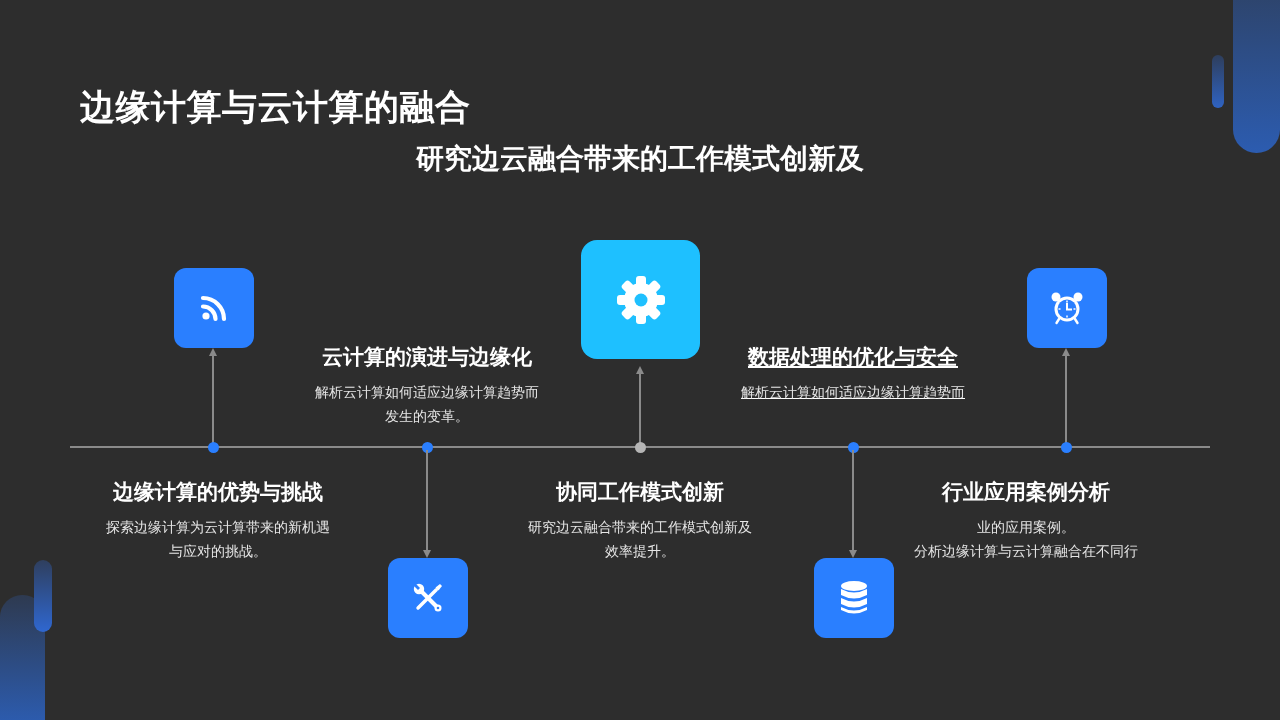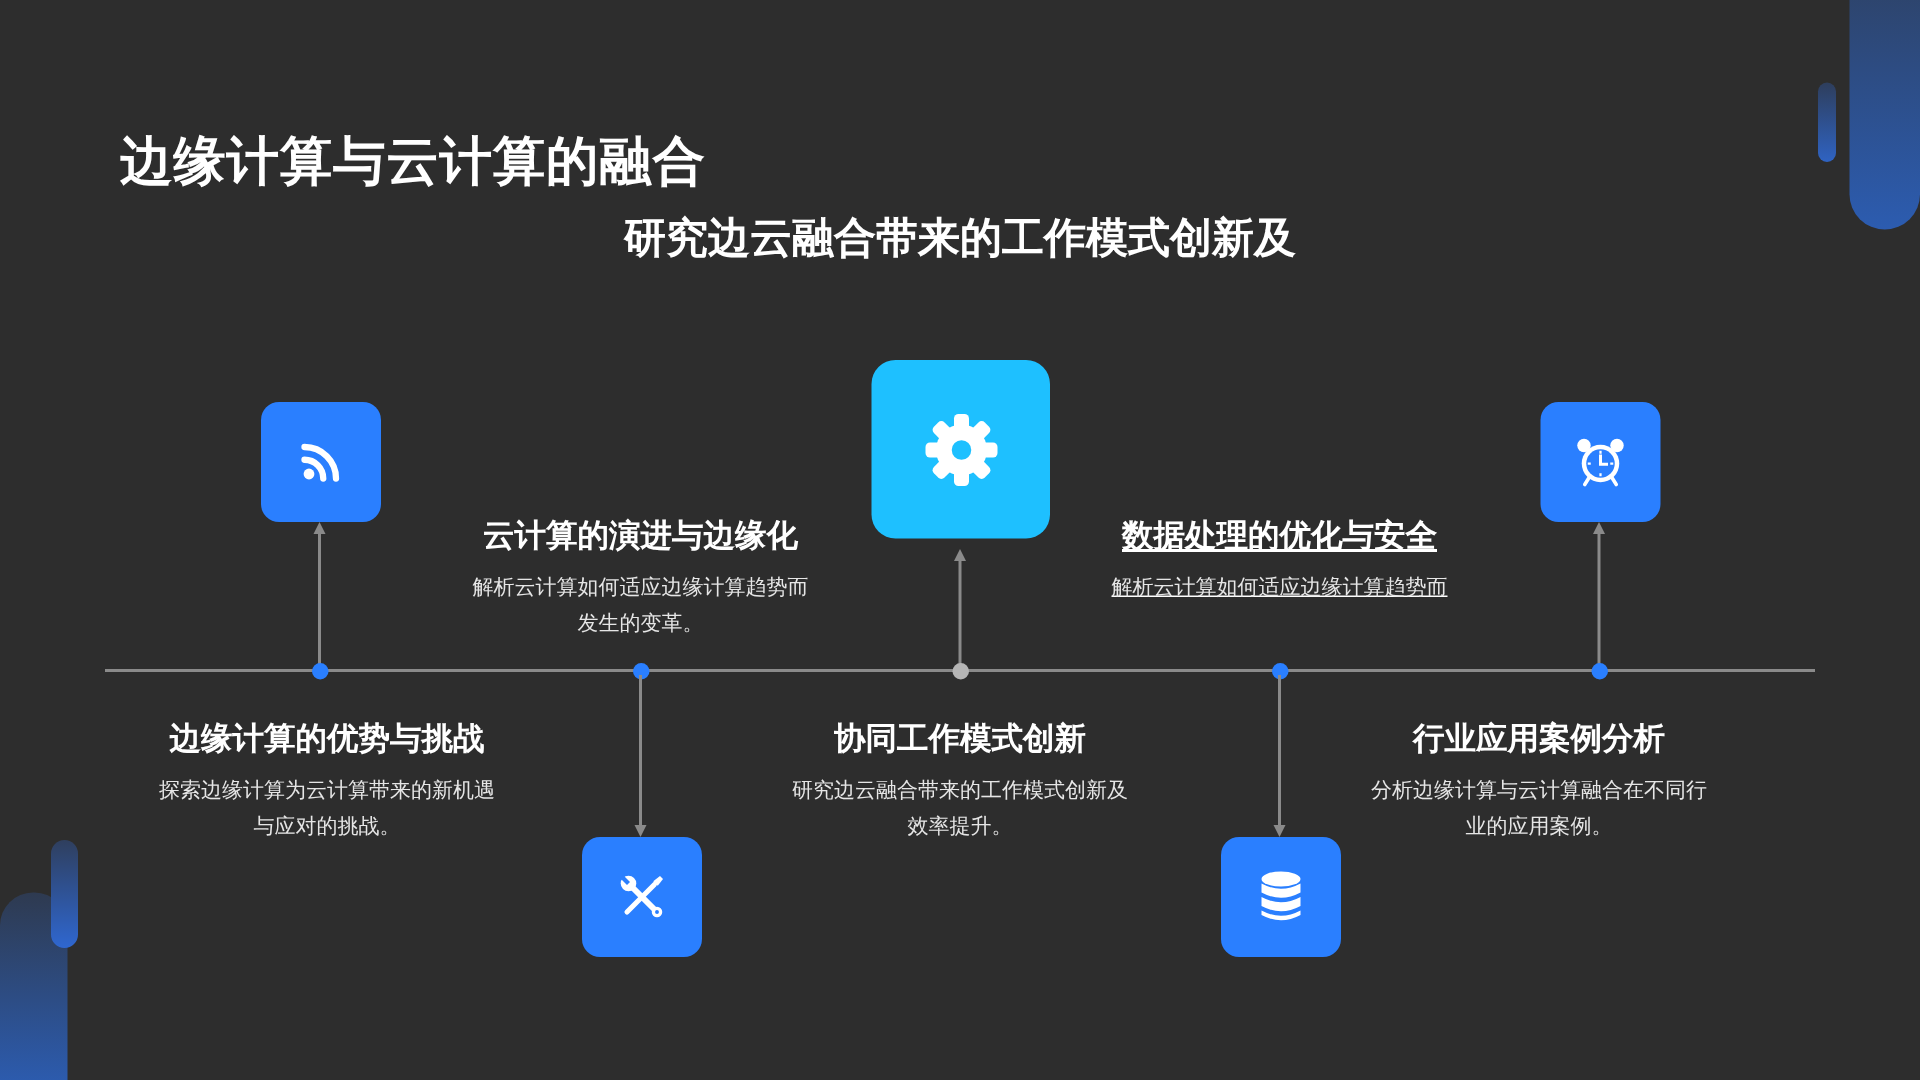--- a/index.html
+++ b/index.html
@@ -203,18 +203,18 @@
         <line x1="25" y1="28" x2="27.5" y2="32" stroke="#fff" stroke-width="2.4" stroke-linecap="round"></line>
       </svg>
     </span>
   </div>
   <div class="arrow-up" style="left:1066px; top:348px;"></div>
   <div class="connector" style="left:1066px; top:356px; height:88px;"></div>
   <div class="node-dot" style="left:1066px; background:#2a7fff;"></div>
   <div class="card" style="left:881px; top:478px; width:290px;">
     <div class="card-title">行业应用案例分析</div>
     <div class="card-desc">
+      <div>业的应用案例。</div>
       <div>分析边缘计算与云计算融合在不同行</div>
-      <div>业的应用案例。</div>
     </div>
   </div>
 
 </div>
 
 </body></html>

